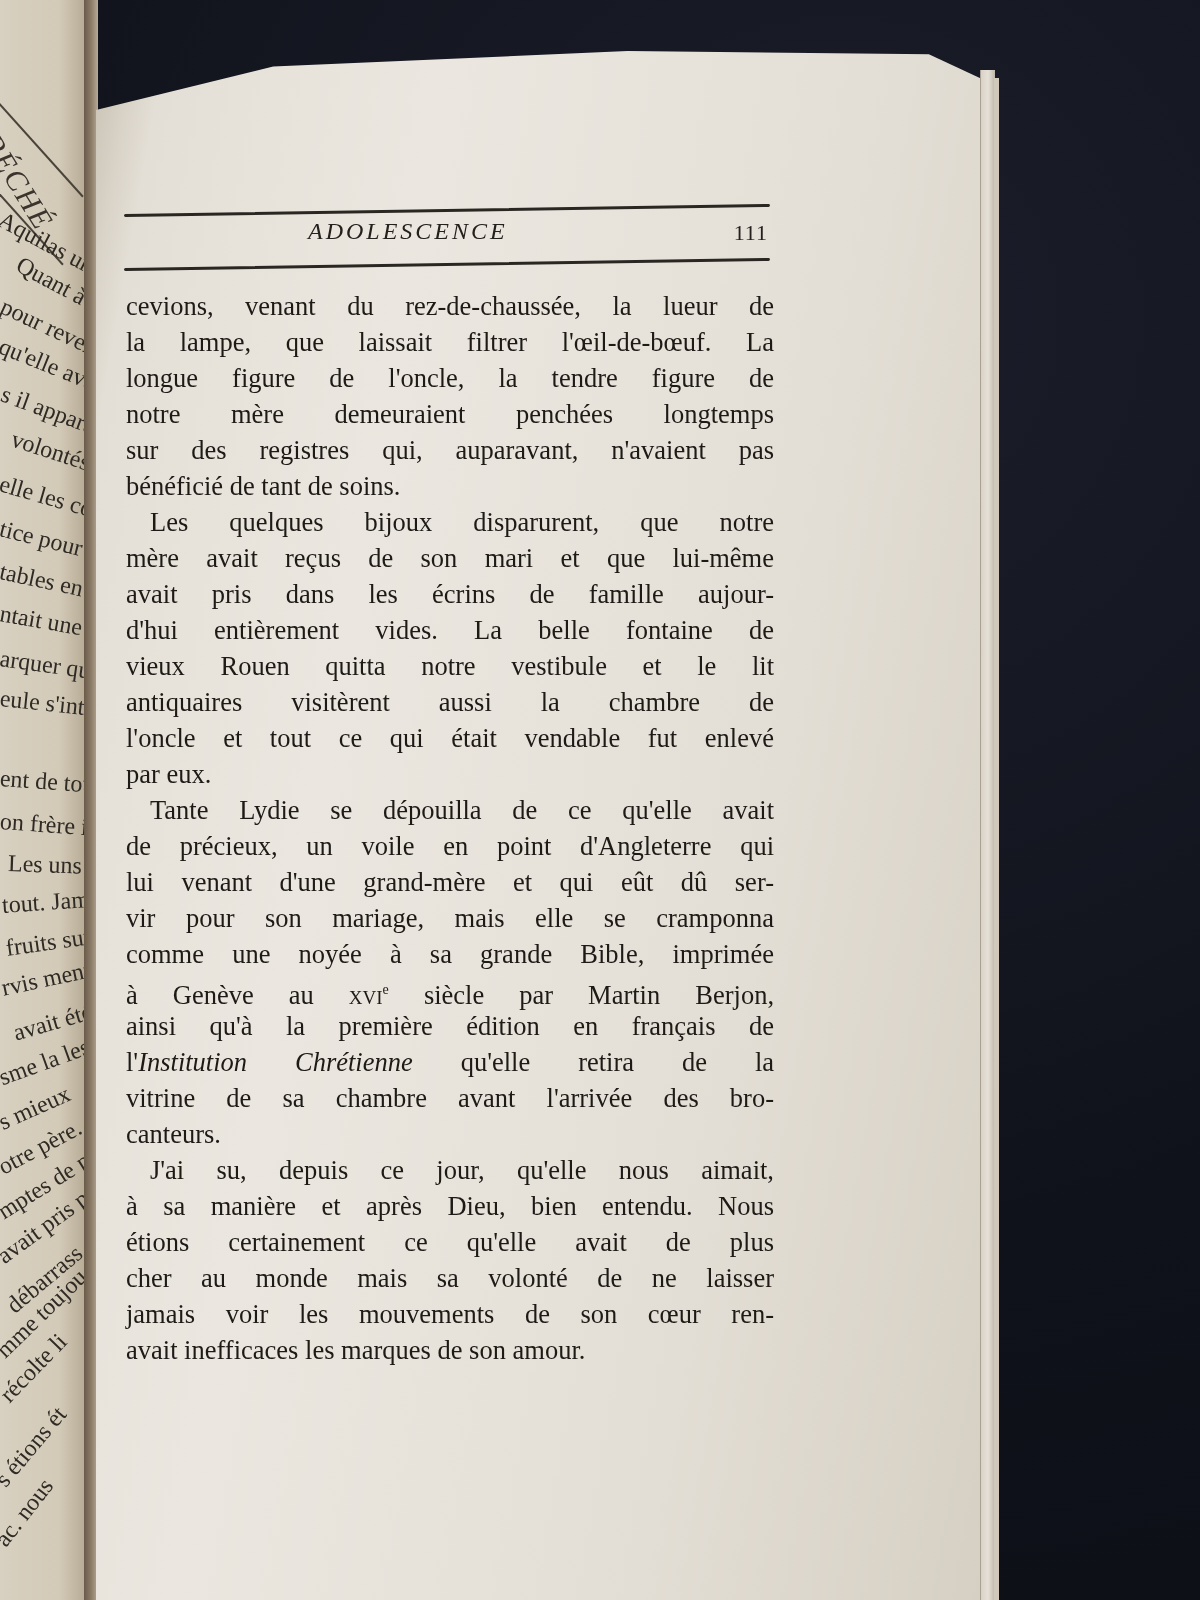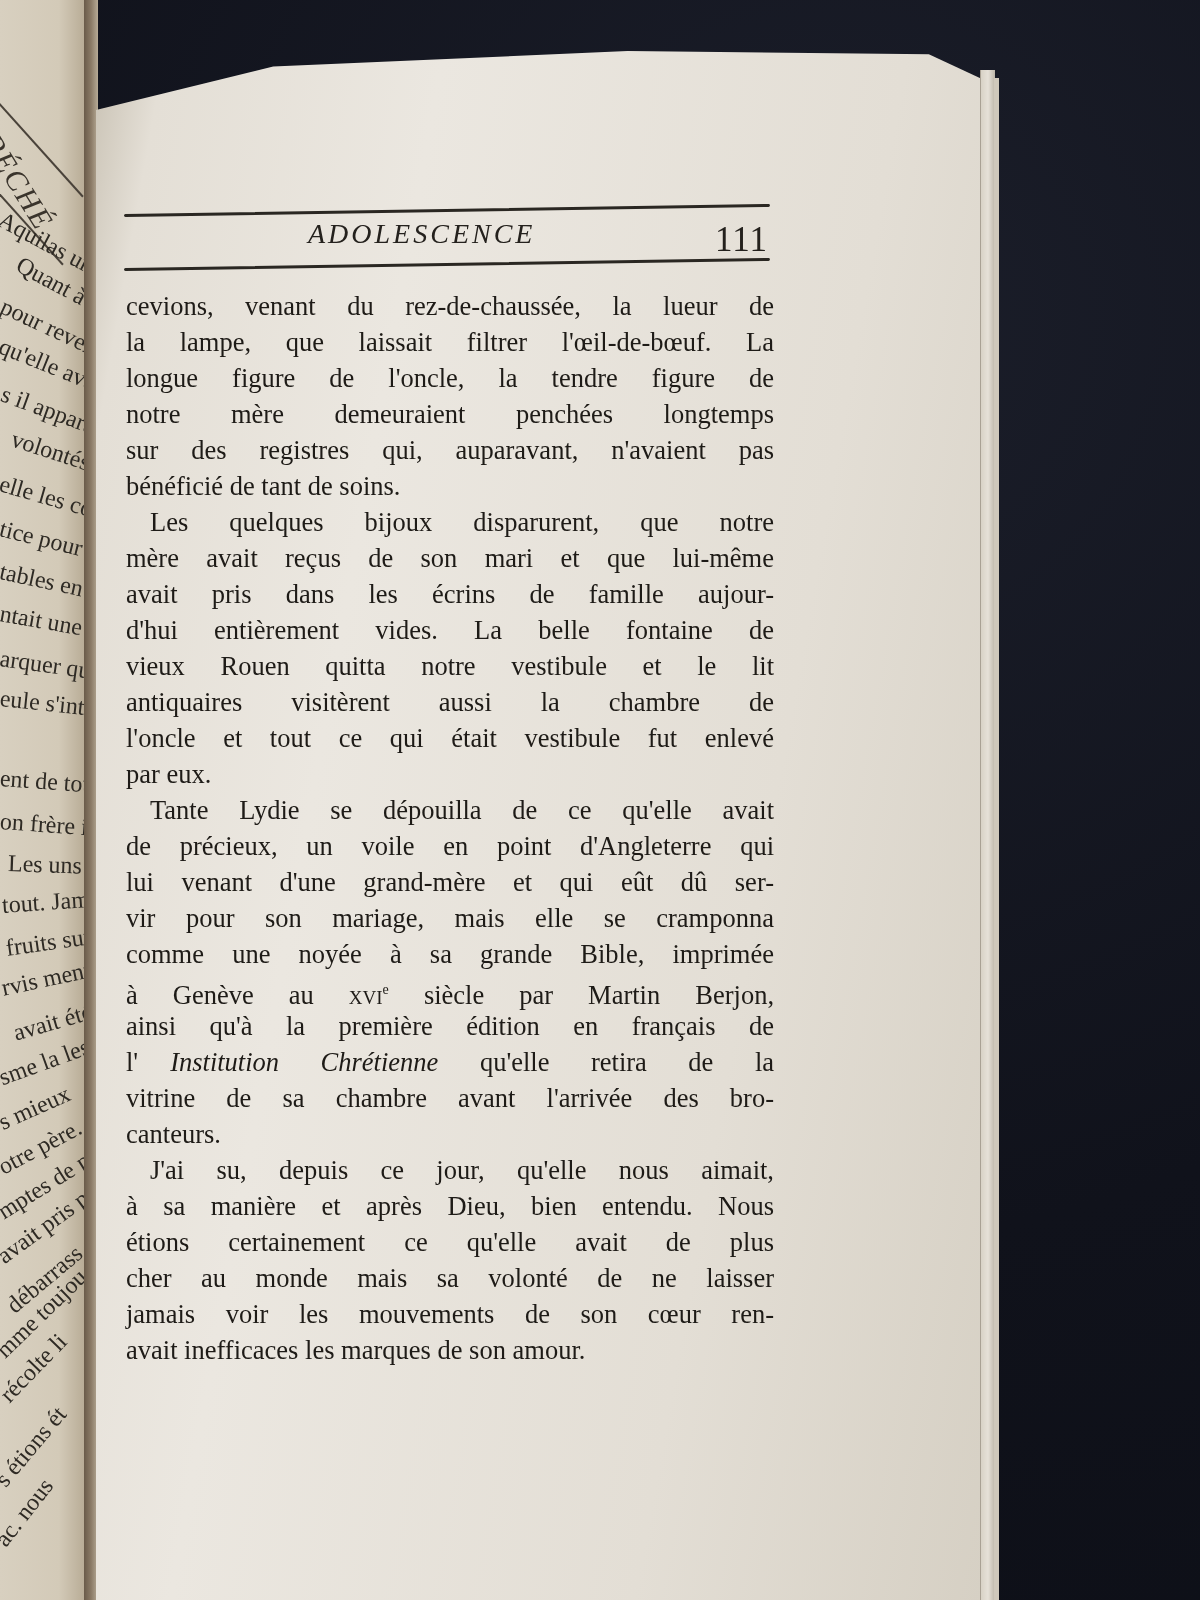--- a/index.html
+++ b/index.html
@@ -94,28 +94,28 @@
       left: 0; width: 646px; height: 3px;
       background: #2a2722;
       border-radius: 2px;
     }
     .rule.top { top: 12px; transform: rotate(-0.9deg); transform-origin: left; }
     .rule.bottom { top: 66px; transform: rotate(-0.9deg); transform-origin: left; }
     .running-title {
       position: absolute;
       left: 184px; top: 16px;
       font-style: italic;
-      font-size: 28px;
+      font-size: 24px;
       letter-spacing: 3px;
       color: #24211d;
     }
     .page-number {
       position: absolute;
       right: 2px; top: 18px;
-      font-size: 35px;
+      font-size: 22px;
       color: #24211d;
       letter-spacing: 1px;
     }
 
     .body-text {
       position: absolute;
       left: 126px; top: 288px;
       width: 648px;
     }
     .line {
@@ -123,21 +123,21 @@
       height: 36px;
       line-height: 36px;
       font-size: 26.5px;
       color: #1e1b17;
       text-align: justify;
       text-align-last: justify;
       white-space: nowrap;
     }
     .line.last { text-align-last: left; }
     .line.indent { padding-left: 24px; }
-    .line i { font-style: italic; margin-left: 32px; }
+    .line i { font-style: italic; }
     .sc { font-variant: small-caps; }
   </style>
 </head>
 <body>
 
 <div class="backdrop"></div>
 
 <div class="left-page">
   <div class="lp-rule"></div>
   <div class="lp-rule b"></div>
@@ -194,21 +194,21 @@
   <span class="line">notre mère demeuraient penchées longtemps</span>
   <span class="line">sur des registres qui, auparavant, n'avaient pas</span>
   <span class="line last">bénéficié de tant de soins.</span>
 
   <span class="line indent">Les quelques bijoux disparurent, que notre</span>
   <span class="line">mère avait reçus de son mari et que lui-même</span>
   <span class="line">avait pris dans les écrins de famille aujour-</span>
   <span class="line">d'hui entièrement vides. La belle fontaine de</span>
   <span class="line">vieux Rouen quitta notre vestibule et le lit</span>
   <span class="line">antiquaires visitèrent aussi la chambre de</span>
-  <span class="line">l'oncle et tout ce qui était vestibule fut enlevé</span>
+  <span class="line">l'oncle et tout ce qui était vendable fut enlevé</span>
   <span class="line last">par eux.</span>
 
   <span class="line indent">Tante Lydie se dépouilla de ce qu'elle avait</span>
   <span class="line">de précieux, un voile en point d'Angleterre qui</span>
   <span class="line">lui venant d'une grand-mère et qui eût dû ser-</span>
   <span class="line">vir pour son mariage, mais elle se cramponna</span>
   <span class="line">comme une noyée à sa grande Bible, imprimée</span>
   <span class="line"><span>à Genève au</span> <span class="sc">xvi</span><sup style="font-size:14px;">e</sup> <span>siècle par Martin Berjon,</span></span>
   <span class="line">ainsi qu'à la première édition en français de</span>
   <span class="line"><span>l'</span><i>Institution Chrétienne</i> <span>qu'elle retira de la</span></span>

